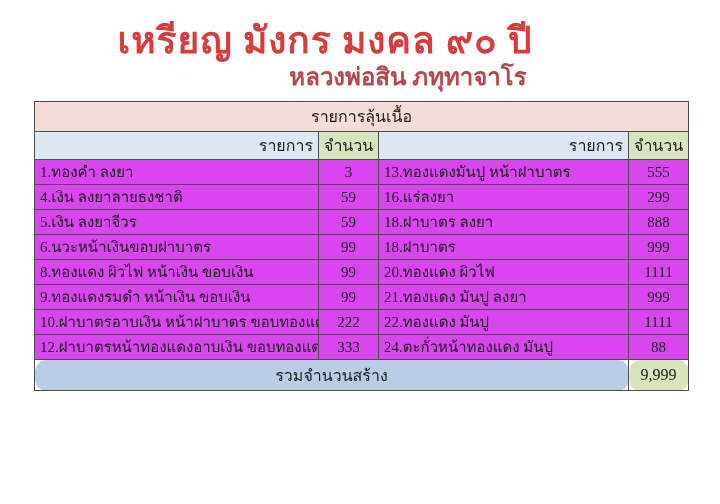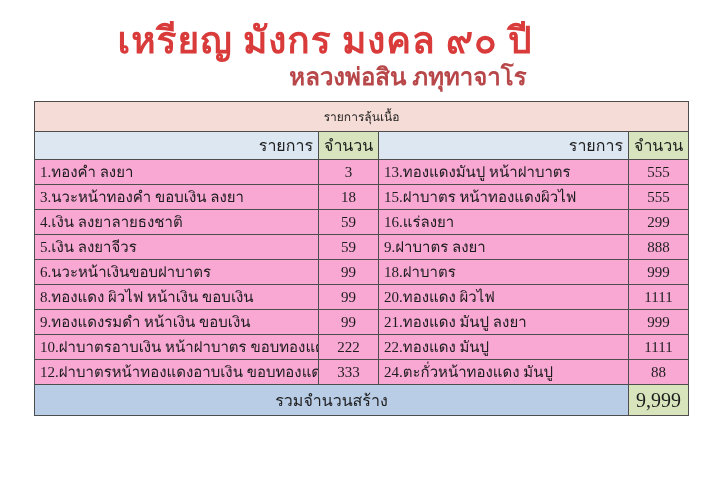--- a/index.html
+++ b/index.html
@@ -23,36 +23,36 @@
     position:absolute;left:34px;top:101px;width:654px;
     border-collapse:collapse;table-layout:fixed;
     font-size:15px;color:#1d1d1d;
   }
   table.main td,table.main th{
     border:1px solid var(--c-border,#4d4d4d);
     padding:0 5px;overflow:hidden;white-space:nowrap;
     font-weight:normal;
   }
   tr.caption-row th{
-    height:29px;text-align:center;font-size:12px;
+    height:29px;text-align:center;font-size:16px;
     background:var(--c-header_pink,#f5dcd6);
   }
   tr.colhead-row th{height:27px;text-align:right;font-size:16px;}
   th.h-item{background:var(--c-header_blue,#dde7f2);}
   th.h-qty{background:var(--c-header_green,#d8e4bd);}
-  tbody.rows td{height:23px;background:#f9a8d4;}
+  tbody.rows td{height:23px;background:#d946ef;}
   tbody.rows td.item{text-align:left;}
   tbody.rows td.qty{text-align:center;}
-  tr.total-row td{height:30px;}
+  tr.total-row td{height:30px;border-radius:12px;}
   td.total-label{
     text-align:center;font-size:16px;
     background:var(--c-total_blue,#b9cde6);
   }
   td.total-value{
-    text-align:center;font-size:20px;
+    text-align:center;font-size:16px;
     background:var(--c-total_green,#d8e4bc);
   }
 </style>
 </head>
 <body>
 
 <div class="page-title">เหรียญ มังกร มงคล ๙๐ ปี</div>
 <div class="page-subtitle">หลวงพ่อสิน  ภทุทาจาโร</div>
 
 <table class="main">
@@ -74,35 +74,29 @@
     </tr>
   </thead>
   <tbody class="rows">
       <tr>
         <td class="item">1.ทองคำ ลงยา</td>
         <td class="qty">3</td>
         <td class="item">13.ทองแดงมันปู หน้าฝาบาตร</td>
         <td class="qty">555</td>
       </tr>
       <tr>
-        <td class="item">3.นวะหน้าทองคำ ขอบเงิน ลงยา</td>
-        <td class="qty">18</td>
-        <td class="item">15.ฝาบาตร หน้าทองแดงผิวไฟ</td>
-        <td class="qty">555</td>
-      </tr>
-      <tr>
         <td class="item">4.เงิน ลงยาลายธงชาติ</td>
         <td class="qty">59</td>
         <td class="item">16.แร่ลงยา</td>
         <td class="qty">299</td>
       </tr>
       <tr>
         <td class="item">5.เงิน ลงยาจีวร</td>
         <td class="qty">59</td>
-        <td class="item">9.ฝาบาตร ลงยา</td>
+        <td class="item">18.ฝาบาตร ลงยา</td>
         <td class="qty">888</td>
       </tr>
       <tr>
         <td class="item">6.นวะหน้าเงินขอบฝาบาตร</td>
         <td class="qty">99</td>
         <td class="item">18.ฝาบาตร</td>
         <td class="qty">999</td>
       </tr>
       <tr>
         <td class="item">8.ทองแดง ผิวไฟ หน้าเงิน ขอบเงิน</td>

